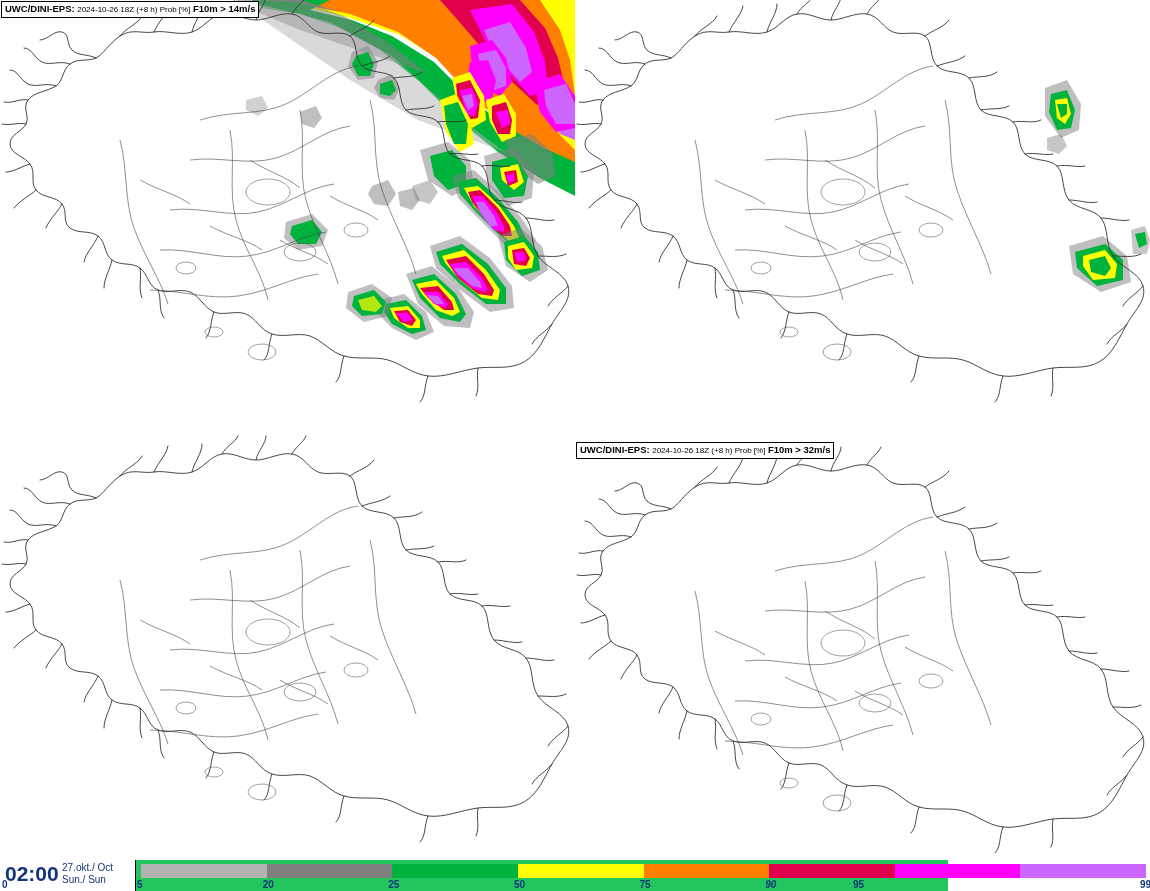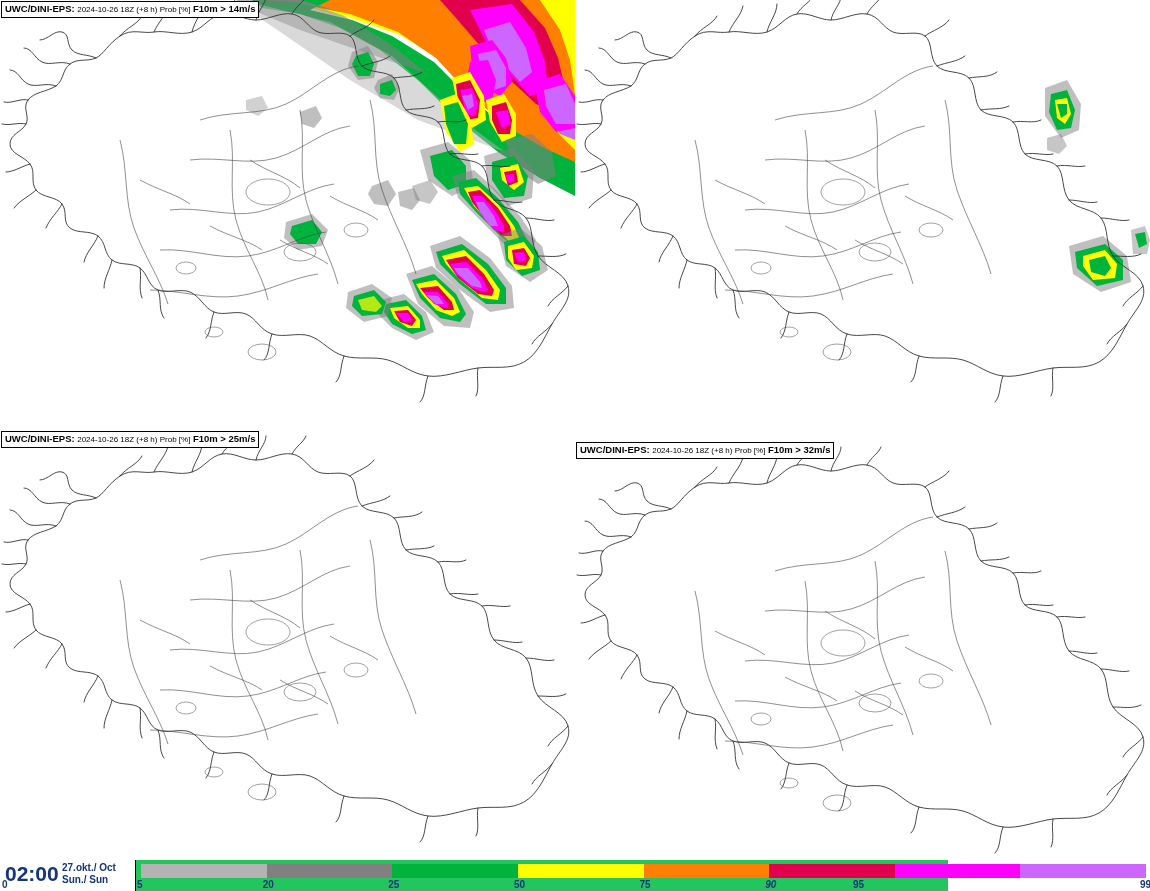--- a/index.html
+++ b/index.html
@@ -31,21 +31,21 @@
   
   .footer{position:absolute;left:0;top:860px;width:948px;height:31px;background:#22c55e;}
   .clockbox{
     position:absolute;left:0;top:0;width:136px;height:31px;
     background:#ffffff;border-right:1px solid #000;box-sizing:border-box;
   }
   .clock{
     position:absolute;left:5px;top:2px;font-size:21px;color:#15357a;font-weight:bold;
     letter-spacing:0px;
   }
-  .datebox{position:absolute;left:62px;top:2px;font-size:10px;color:#15357a;line-height:12px;font-weight:bold;}
+  .datebox{position:absolute;left:62px;top:2px;font-size:10px;color:#15357a;line-height:12px;font-weight:normal;}
 
   .cbar{position:absolute;left:141px;top:4px;width:1005px;height:14px;}
   .cbar .seg{position:absolute;top:0;height:14px;}
   .cticks{position:absolute;left:0;top:19px;width:1150px;height:12px;}
   .cticks span{position:absolute;font-size:10px;color:#15357a;font-weight:bold;top:0;}
 
   .sep-v{position:absolute;left:575px;top:0;width:1px;height:860px;background:#ffffff;}
 </style>
 </head>
 <body>
@@ -368,25 +368,20 @@
         <g fill="none" stroke="#555555" stroke-width="0.55">
           <ellipse cx="268" cy="202" rx="22" ry="13"></ellipse>
           <ellipse cx="300" cy="262" rx="16" ry="9"></ellipse>
           <ellipse cx="214" cy="342" rx="9" ry="5"></ellipse>
           <ellipse cx="262" cy="362" rx="14" ry="8"></ellipse>
           <ellipse cx="356" cy="240" rx="12" ry="7"></ellipse>
           <ellipse cx="186" cy="278" rx="10" ry="6"></ellipse>
         </g>
       </svg>
     </div>
-    <div class="title">
-      <span class="model">UWC/DINI-EPS:</span>
-      <span class="meta">2024-10-26 18Z (+8 h) Prob [%]</span>
-      <span class="thr">F10m &gt; 25m/s</span>
-    </div>
   </div>
 
   <div class="panel p3">
     <div class="maparea">
       <svg width="575" height="430" viewBox="0 0 575 430">
         <g fill="none" stroke="#333333" stroke-width="0.9" stroke-linejoin="round" stroke-linecap="round">
           <path d="M120 46 C108 54 104 64 96 68 C86 72 78 68 70 74 C62 80 64 90 56 96 C46 102 34 102 28 110 C22 118 30 126 26 134 C22 142 10 144 10 154 C10 164 24 166 30 174 C36 182 30 192 36 200 C42 208 56 206 62 214 C68 222 62 232 70 238 C78 244 90 240 98 246 C106 252 104 264 112 270 C120 276 132 272 140 278 C148 284 148 296 158 300 C168 304 180 298 190 302 C200 306 204 318 214 322 C224 326 236 320 246 324 C256 328 260 340 272 344 C284 348 298 342 310 346 C322 350 330 362 344 366 C358 370 374 366 388 370 C402 374 412 384 428 386 C444 388 462 380 478 378 C494 376 510 380 524 372 C538 364 544 348 552 334 C560 320 572 310 568 296 C564 282 546 278 538 266 C530 254 534 238 526 228 C518 218 502 220 494 210 C486 200 490 184 482 176 C474 168 458 172 450 164 C442 156 446 140 438 132 C430 124 414 128 406 120 C398 112 402 96 394 88 C386 80 370 84 362 76 C354 68 358 52 350 46 C342 40 328 46 318 42 C308 38 304 26 292 24 C280 22 268 30 256 30 C244 30 234 22 222 24 C210 26 204 38 192 42 C180 46 166 40 154 42 C142 44 132 38 120 46 Z"></path>
           <path d="M96 68 C88 64 78 66 72 60 C66 54 70 44 62 42 C54 40 48 50 40 50"></path>
           <path d="M70 74 C60 70 50 76 42 72 C34 68 32 58 24 58"></path>
           <path d="M56 96 C46 92 36 98 28 94 C20 90 18 80 10 80"></path>

